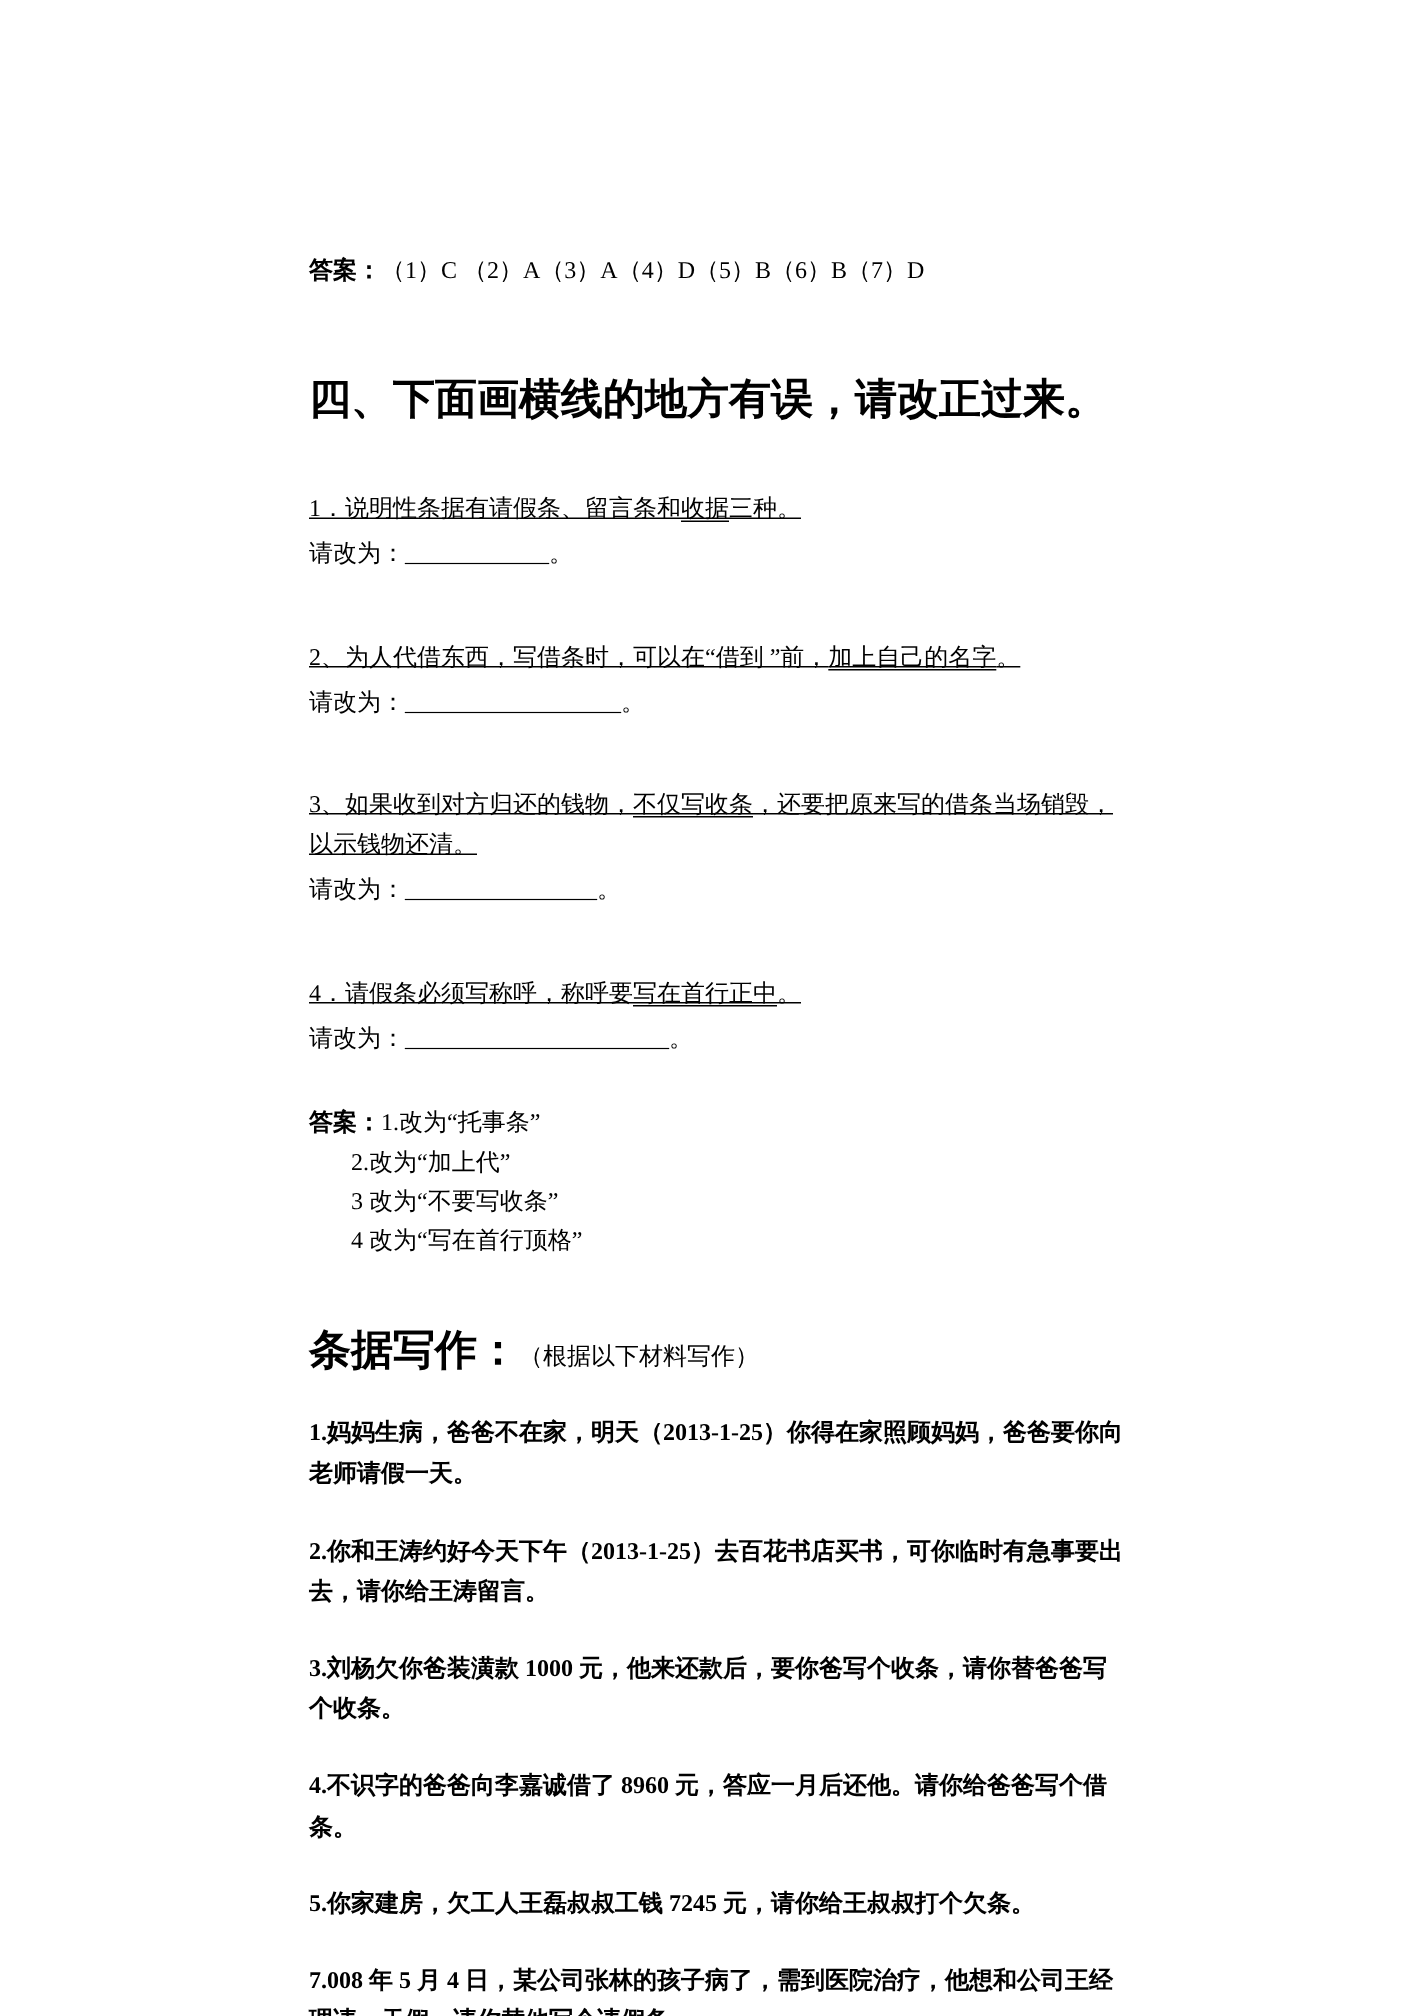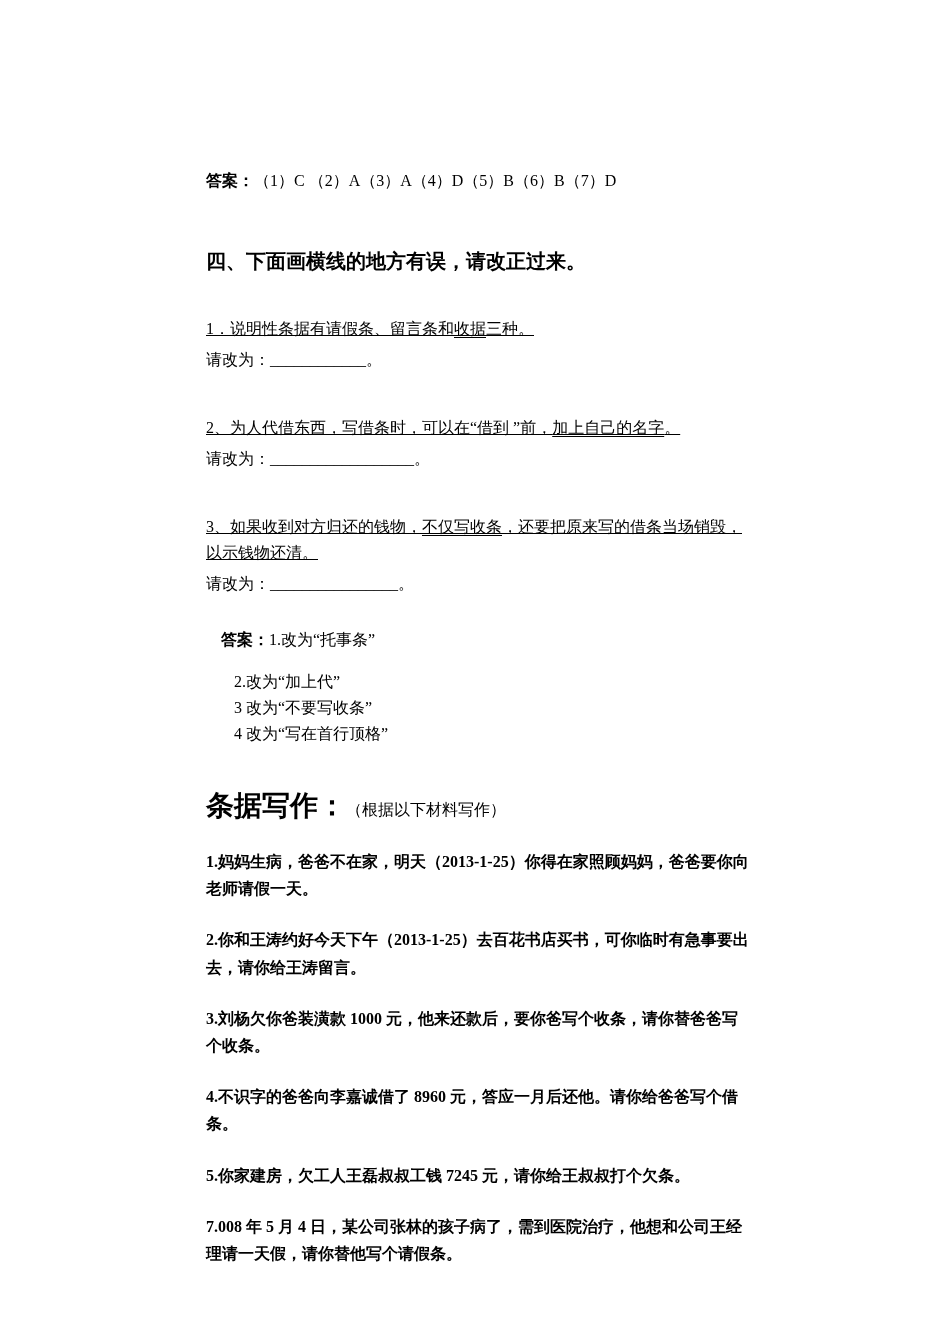--- a/index.html
+++ b/index.html
@@ -18,31 +18,31 @@
     font-family: "Liberation Serif", "DejaVu Serif", serif;
     font-size: 16px;
     color: #000000;
     line-height: 1.65;
     overflow: hidden;
   }
   .bold { font-weight: bold; }
   .answers-top { margin: 0; }
   .section-heading {
     font-family: "Liberation Sans", "DejaVu Sans", sans-serif;
-    font-size: 20px;
+    font-size: 28px;
     font-weight: bold;
     margin: 54px 0 0 0;
     line-height: 1.3;
   }
   .q-item { margin-top: 42px; }
   .q-item .stmt { margin: 0; text-decoration: underline; }
   .q-item .fix { margin: 4px 0 0 0; }
   u.err { text-decoration: underline; text-underline-offset: 3px; }
   .ans-block { margin-top: 30px; }
-  .ans-block .ans-line { margin: 15px; }
+  .ans-block .ans-line { margin: 0; }
   .ans-block .ans-rest { margin: 0 0 0 28px; }
   .writing-heading { margin: 40px 0 0 0; line-height: 1.3; }
   .writing-title {
     font-family: "Liberation Sans", "DejaVu Sans", sans-serif;
     font-size: 28px;
     font-weight: bold;
   }
   .writing-sub {
     font-size: 16px;
     font-weight: normal;
@@ -80,20 +80,28 @@
 
   <div class="q-item">
     <p class="stmt">
       <span>3、如果收到对方归还的钱物，</span><u class="err">不仅写收条</u><span>，还要把原来写的借条当场销毁，以示钱物还清。</span>
     </p>
     <p class="fix">
       <span>请改为：</span><span>________________</span><span>。</span>
     </p>
   </div>
 
+  <div class="q-item">
+    <p class="stmt">
+      <span>4．请假条必须写称呼，称呼要</span><u class="err">写在首行正中</u><span>。</span>
+    </p>
+    <p class="fix">
+      <span>请改为：</span><span>______________________</span><span>。</span>
+    </p>
+  </div>
 
   <div class="ans-block">
     <p class="ans-line">
       <span class="bold">答案：</span><span>1.改为“托事条”</span>
     </p>
     <p class="ans-rest">2.改为“加上代”</p>
     <p class="ans-rest">3 改为“不要写收条”</p>
     <p class="ans-rest">4 改为“写在首行顶格”</p>
   </div>
 

